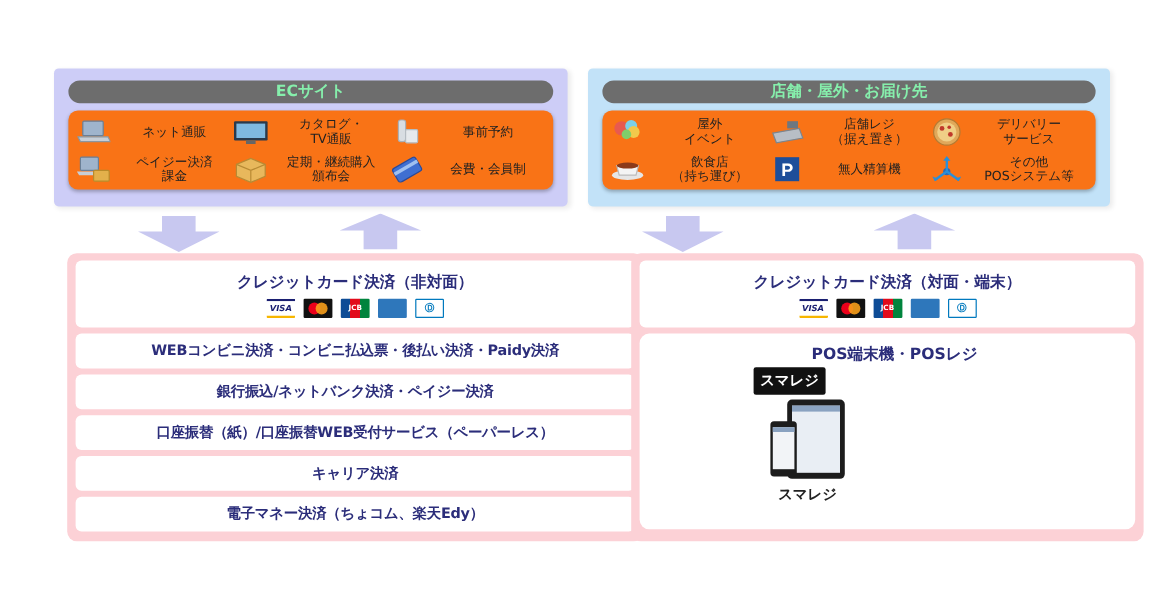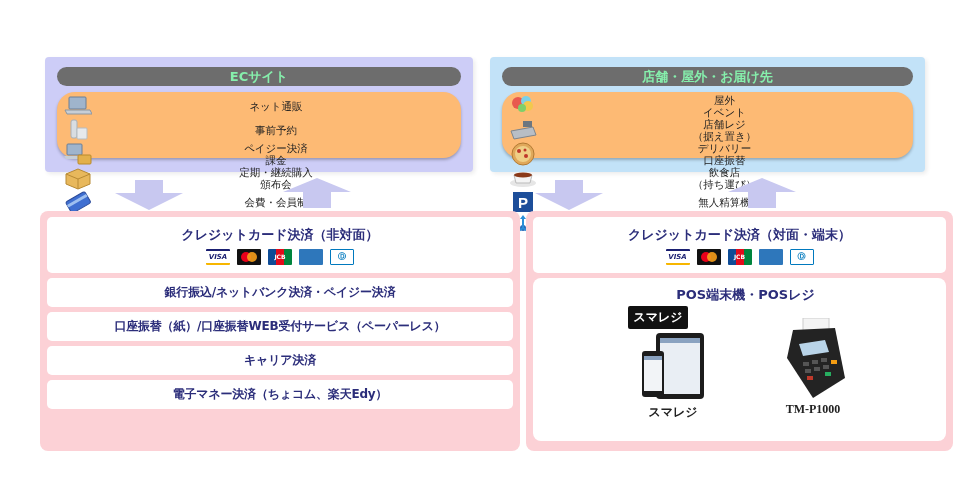--- a/index.html
+++ b/index.html
@@ -11,35 +11,35 @@
     border-radius: 4px; padding: 10px 12px;
   }
   .top-panel.ec { left: 45px; width: 428px; background: #cdcdf7; box-shadow: 2px 2px 4px rgba(0,0,0,0.08); }
   .top-panel.store { left: 490px; width: 435px; background: #c2e2f8; box-shadow: 2px 2px 4px rgba(0,0,0,0.08); }
 
   .panel-header {
     height: 19px; border-radius: 10px; background: #6d6d6d;
     color: #86efac; font-size: 13px; font-weight: bold; text-align: center; line-height: 19px;
   }
   .panel-body {
-    margin-top: 6px; height: 66px; background: #fdba74; border-radius: 18px;
+    margin-top: 6px; height: 66px; background: #f97316; border-radius: 8px;
     box-shadow: 0 2px 3px rgba(0,0,0,0.25);
-    display: grid; grid-template-columns: 1fr; grid-template-rows: 1fr 1fr;
+    display: grid; grid-template-columns: 1fr 1fr 1fr; grid-template-rows: 1fr 1fr;
     padding: 2px 6px;
   }
   .cell { display: flex; align-items: center; gap: 4px; }
   .cell .ic { width: 30px; height: 24px; flex: 0 0 30px; display: flex; align-items: center; justify-content: center; }
   .cell .lbl { flex: 1; text-align: center; font-size: 10.5px; color: #222; line-height: 12px; white-space: pre-line; }
 
   .arrow { position: absolute; width: 68px; height: 30px; }
 
   .bottom-panel {
     position: absolute; top: 211px; background: #fcd1d6; border-radius: 8px; padding: 6px 7px;
   }
-  .bottom-panel.left { left: 40px; width: 480px; height: 240px; }
+  .bottom-panel.left { left: 56px; width: 480px; height: 240px; }
   .bottom-panel.right { left: 490px; width: 427px; height: 240px; margin-left: 36px; }
 
   .row {
     background: #fff; border-radius: 5px; margin-bottom: 5px;
     color: #2b2d7a; font-weight: bold; font-size: 12.5px; text-align: center;
     display: flex; align-items: center; justify-content: center; flex-direction: column;
   }
   .row.cc { height: 56px; }
   .row.std { height: 29px; font-size: 12px; letter-spacing: -0.2px; }
   .row.cc .t { font-size: 13px; margin-bottom: 5px; }
@@ -74,20 +74,31 @@
       <span class="ic">
         <svg width="28" height="20" viewBox="0 0 28 20">
             <rect x="5" y="1" width="17" height="12" rx="1" fill="#9fb4cc" stroke="#6a7f96"></rect>
             <path d="M1 14 L26 14 L28 18 L3 18 Z" fill="#c7ced6" stroke="#8c96a0"></path>
           </svg>
       </span>
       <span class="lbl">ネット通販</span>
     </div>
     <div class="cell">
       <span class="ic">
+        <svg width="30" height="22" viewBox="0 0 30 22">
+            <rect x="1" y="2" width="28" height="16" rx="1" fill="#2a3a4c"></rect>
+            <rect x="3" y="4" width="24" height="12" fill="#7fb9e0"></rect>
+            <rect x="11" y="18" width="8" height="3" fill="#666"></rect>
+          </svg>
+      </span>
+      <span class="lbl">カタログ・
+TV通販</span>
+    </div>
+    <div class="cell">
+      <span class="ic">
         <svg width="24" height="24" viewBox="0 0 24 24">
             <rect x="5" y="2" width="6" height="18" rx="2" fill="#d8dde2" stroke="#a9b0b7"></rect>
             <rect x="11" y="10" width="10" height="11" rx="1" fill="#e6e9ec" stroke="#b5bcc2"></rect>
           </svg>
       </span>
       <span class="lbl">事前予約</span>
     </div>
     <div class="cell">
       <span class="ic">
         <svg width="28" height="22" viewBox="0 0 28 22">
@@ -152,21 +163,21 @@
       <span class="ic">
         <svg width="26" height="24" viewBox="0 0 26 24">
             <circle cx="13" cy="12" r="11" fill="#e0a85a" stroke="#b37a33"></circle>
             <circle cx="13" cy="12" r="8" fill="#f0cf86"></circle>
             <circle cx="9" cy="9" r="2" fill="#c0392b"></circle>
             <circle cx="16" cy="14" r="2" fill="#c0392b"></circle>
             <circle cx="15" cy="8" r="1.5" fill="#c0392b"></circle>
           </svg>
       </span>
       <span class="lbl">デリバリー
-口座振替</span>
+サービス</span>
     </div>
     <div class="cell">
       <span class="ic">
         <svg width="28" height="22" viewBox="0 0 28 22">
             <ellipse cx="14" cy="16" rx="13" ry="4" fill="#e6e6e6"></ellipse>
             <path d="M5 8 L23 8 L21 16 L7 16 Z" fill="#f4f4f4" stroke="#bbb"></path>
             <ellipse cx="14" cy="8" rx="9" ry="2.5" fill="#8b3a1a"></ellipse>
           </svg>
       </span>
       <span class="lbl">飲食店
@@ -212,20 +223,21 @@
   <div class="row cc">
     <span class="t">クレジットカード決済（非対面）</span>
     <div class="cards">
       <span class="card visa">VISA</span>
       <span class="card mc"></span>
       <span class="card jcb">JCB</span>
       <span class="card amex"></span>
       <span class="card diners">Ⓓ</span>
     </div>
   </div>
+  <div class="row std">WEBコンビニ決済・コンビニ払込票・後払い決済・Paidy決済</div>
   <div class="row std">銀行振込/ネットバンク決済・ペイジー決済</div>
   <div class="row std">口座振替（紙）/口座振替WEB受付サービス（ペーパーレス）</div>
   <div class="row std">キャリア決済</div>
   <div class="row std">電子マネー決済（ちょコム、楽天Edy）</div>
 </div>
 
 <div class="bottom-panel right">
   <div class="row cc">
     <span class="t">クレジットカード決済（対面・端末）</span>
     <div class="cards">
@@ -243,33 +255,14 @@
       <svg width="70" height="70" viewBox="0 0 70 70" style="display:block; margin:2px auto 0;">
         <rect x="18" y="2" width="48" height="66" rx="4" fill="#1c1c1c"></rect>
         <rect x="22" y="7" width="40" height="56" fill="#e9eef4"></rect>
         <rect x="22" y="7" width="40" height="5" fill="#8aa2c0"></rect>
         <rect x="4" y="20" width="22" height="46" rx="3" fill="#1c1c1c"></rect>
         <rect x="6" y="25" width="18" height="35" fill="#f2f4f7"></rect>
         <rect x="6" y="25" width="18" height="4" fill="#8aa2c0"></rect>
       </svg>
       <div style="margin-top:3px;">スマレジ</div>
     </div>
-    <div class="device tm">
-      <svg width="80" height="82" viewBox="0 0 80 82" style="display:block; margin:0 auto;">
-        <rect x="30" y="0" width="26" height="14" fill="#f4f4f4" stroke="#ccc"></rect>
-        <path d="M20 12 L62 10 L72 60 L40 80 L14 40 Z" fill="#232323"></path>
-        <path d="M26 26 L52 22 L56 34 L30 38 Z" fill="#b9d4e8"></path>
-        <g fill="#555">
-          <rect x="30" y="44" width="6" height="4"></rect>
-            <rect x="39" y="42" width="6" height="4"></rect>
-            <rect x="48" y="40" width="6" height="4"></rect>
-          <rect x="32" y="51" width="6" height="4"></rect>
-            <rect x="41" y="49" width="6" height="4"></rect>
-            <rect x="50" y="47" width="6" height="4"></rect>
-        </g>
-        <rect x="34" y="58" width="6" height="4" fill="#c0392b"></rect>
-          <rect x="52" y="54" width="6" height="4" fill="#27ae60"></rect>
-          <rect x="58" y="42" width="6" height="4" fill="#f39c12"></rect>
-      </svg>
-      <div style="margin-top:2px;">TM-P1000</div>
-    </div>
   </div>
 </div>
 
 </body></html>

